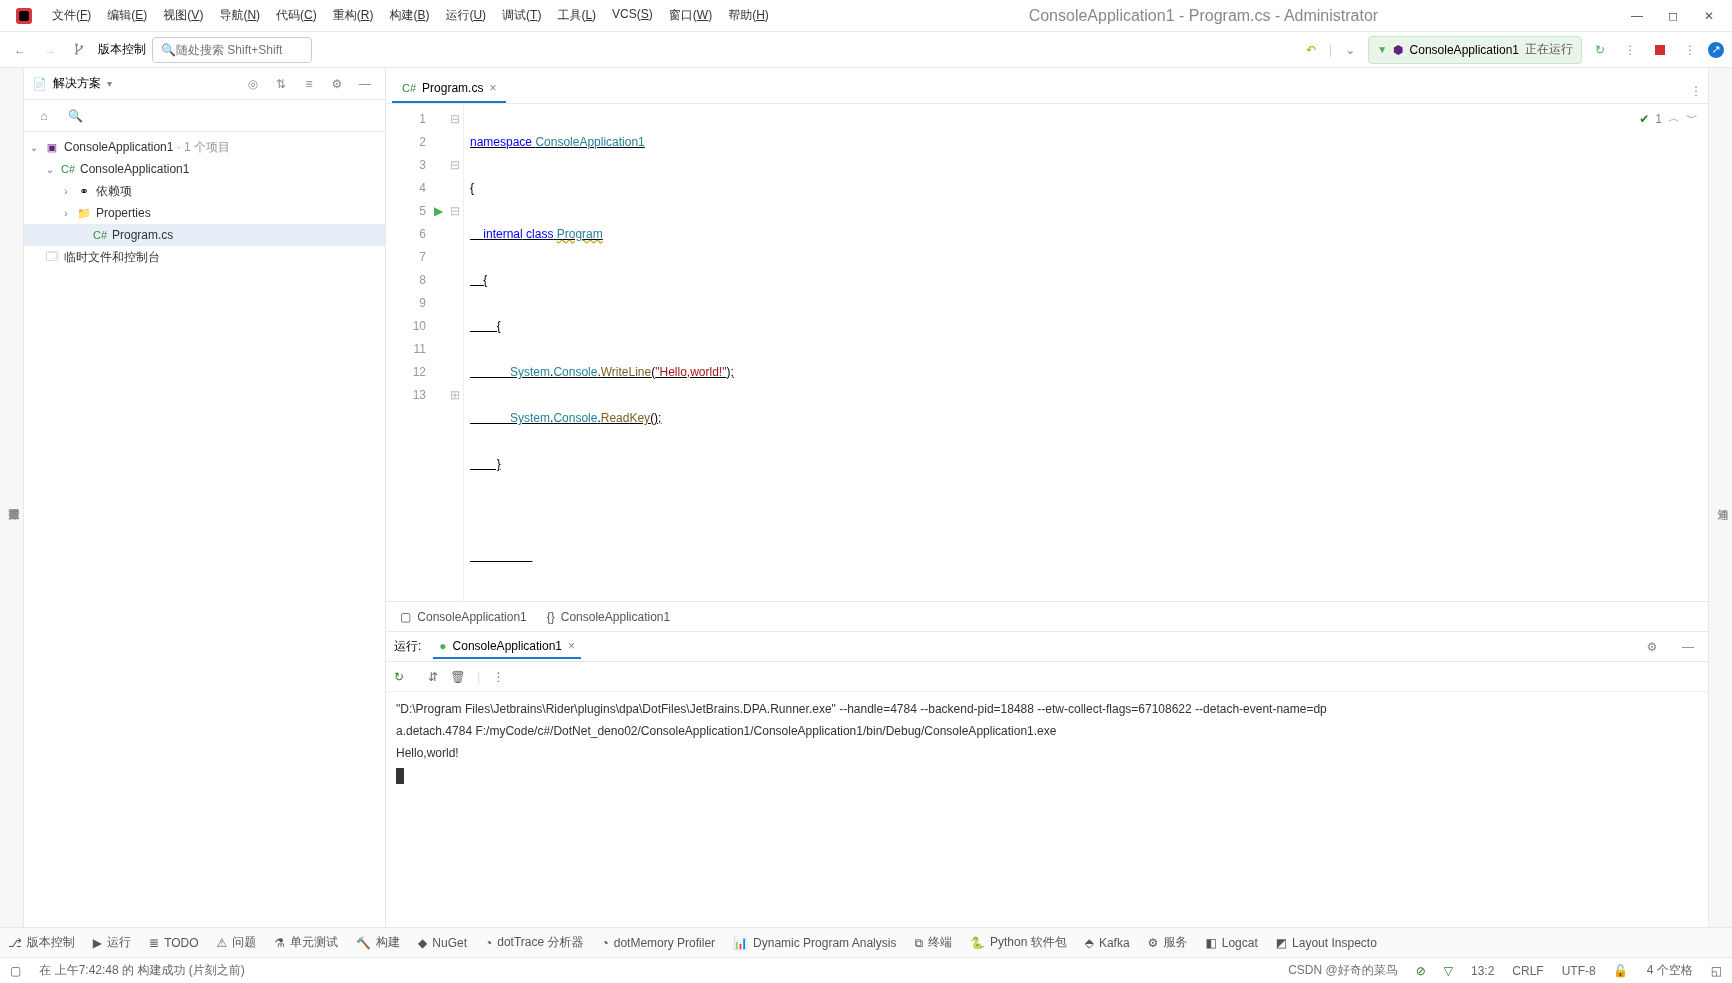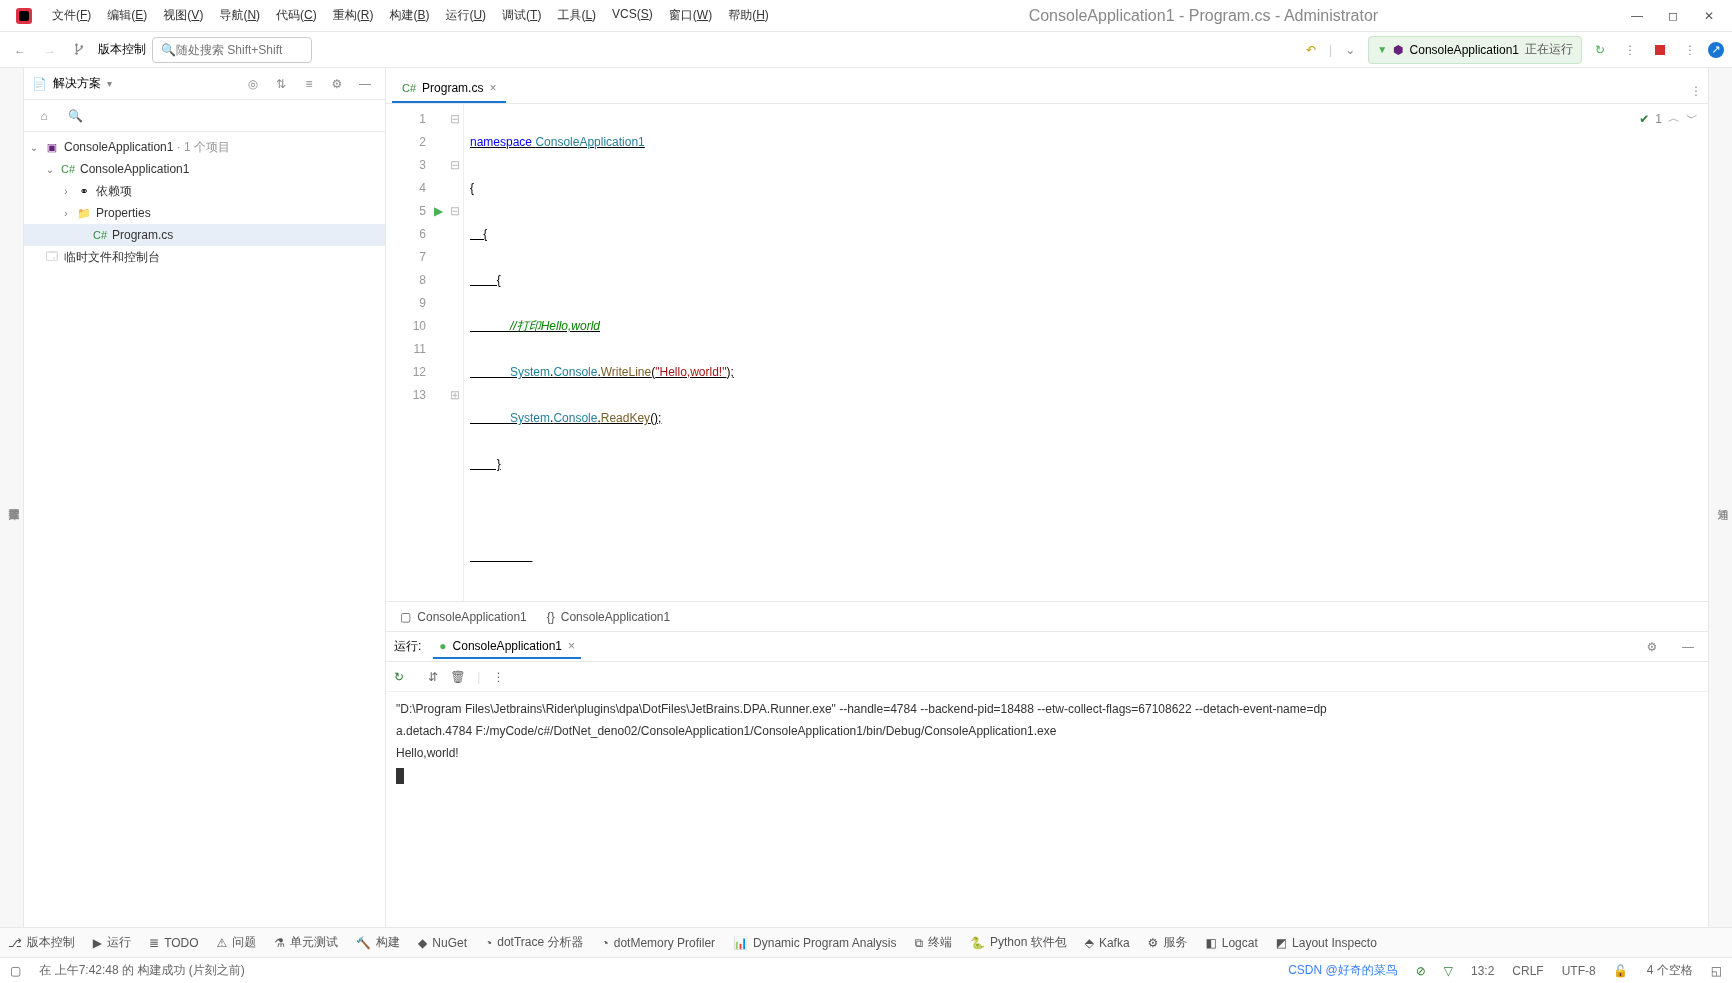--- a/index.html
+++ b/index.html
@@ -264,23 +264,23 @@
             <div>&nbsp;</div>
             <div>&nbsp;</div>
             <div>&nbsp;</div>
             <div>&nbsp;</div>
             <div>&nbsp;</div>
             <div>⊞</div>
           </div>
         <div class="code">
 <div class="code-line"><span class="kw">namespace</span> <span class="ns">ConsoleApplication1</span></div>
 <div class="code-line">{</div>
+<div class="code-line">    <span class="kw">internal</span> <span class="kw">class</span> <span class="cls" style="text-decoration:underline wavy #c0a000;">Program</span></div>
 <div class="code-line">    {</div>
 <div class="code-line">        {</div>
-<div class="code-line">            <span class="cmt">//打印Hello,world</span></div>
 <div class="code-line">            <span class="cls">System</span>.<span class="cls">Console</span>.<span class="mtd">WriteLine</span>(<span class="str">"Hello,world!"</span>);</div>
 <div class="code-line">            <span class="cls">System</span>.<span class="cls">Console</span>.<span class="mtd">ReadKey</span>();</div>
 <div class="code-line">        }</div>
 
 
         </div>
       </div>
 
       <div class="breadcrumb">
         <span class="bc-item">
@@ -397,21 +397,21 @@
     <span class="bb-item">
       <span>◩</span>
       <span>Layout Inspecto</span>
     </span>
   </div>
 
 <div class="status-bar">
   <span>▢</span>
   <span>在 上午7:42:48 的 构建成功 (片刻之前)</span>
   <div class="spacer"></div>
-  <span style="color:#3b82f6;">CSDN @好奇的菜鸟</span>
+  <span style="color:#737373;">CSDN @好奇的菜鸟</span>
   <span style="color:#2e7d32;">⊘</span>
   <span style="color:#2e7d32;">▽</span>
   <span>13:2</span>
   <span>CRLF</span>
   <span>UTF-8</span>
   <span>🔓</span>
   <span>4 个空格</span>
   <span>◱</span>
 </div>
 

